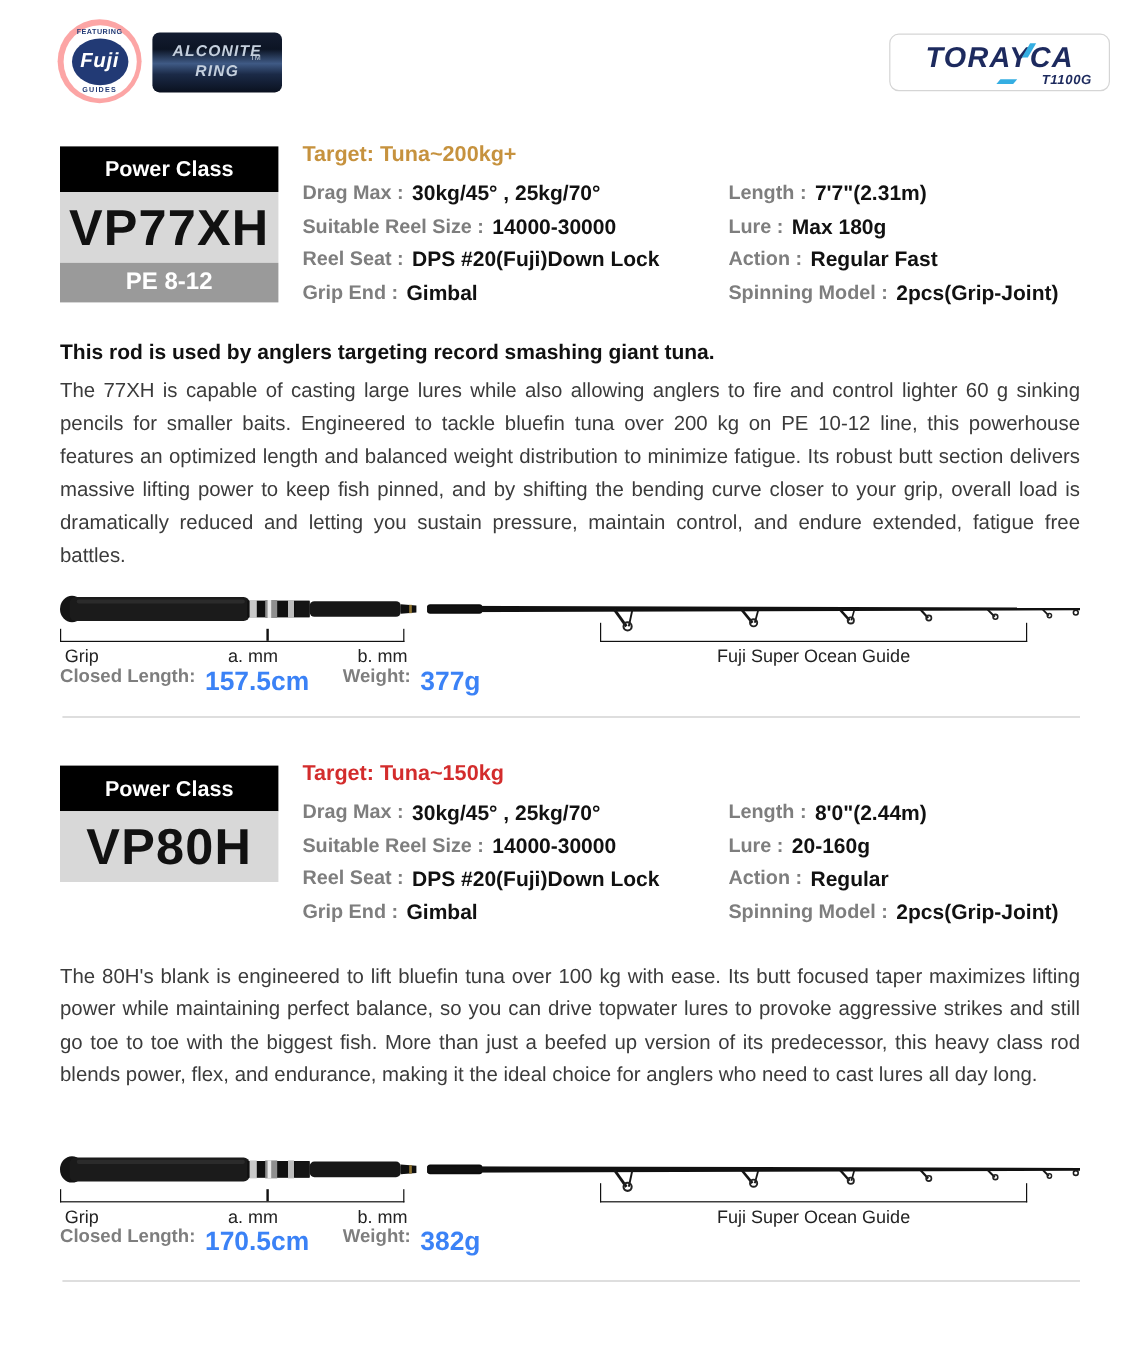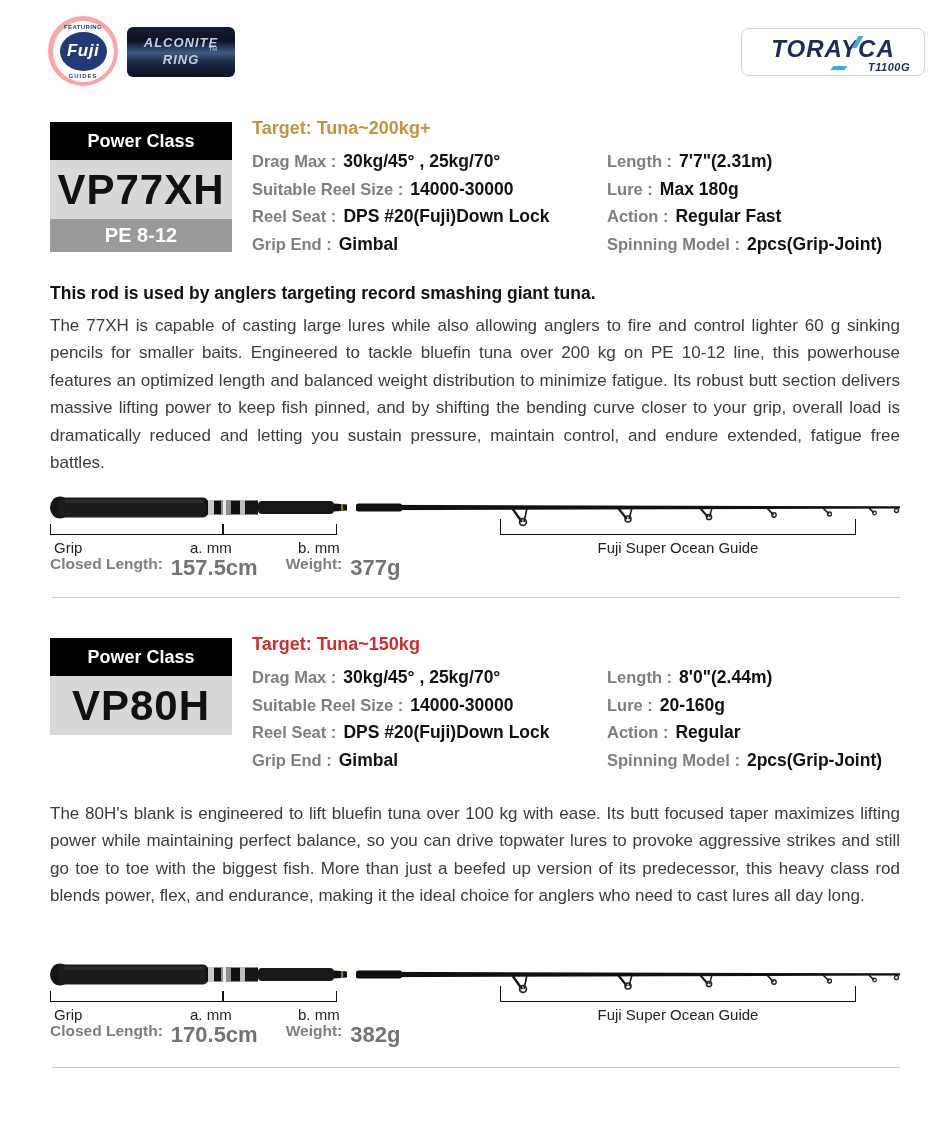--- a/index.html
+++ b/index.html
@@ -68,21 +68,21 @@
   .bracket-guide { left:450px; top:26px; width:356px; height:16px; }
   .fig-label { position:absolute; top:46px; font-size:15px; color:#222; }
   .lbl-grip { left:4px; }
   .lbl-a { left:140px; }
   .lbl-b { left:248px; }
   .lbl-guide { left:450px; width:356px; text-align:center; }
 
   
   .closed-row { position:absolute; left:50px; display:flex; align-items:flex-start; white-space:nowrap; }
   .cl-label { color:#7e7e7e; font-size:15.5px; font-weight:bold; margin-right:8px; }
-  .cl-value { color:#737373; font-size:22px; font-weight:800; margin-right:28px; }
+  .cl-value { color:#3b82f6; font-size:22px; font-weight:800; margin-right:28px; }
   .cl-value:last-child { margin-right:0; }
 
   .divider { position:absolute; left:52px; width:848px; height:1px; background:#c9c9c9; }
 </style>
 </head>
 <body>
 
 <div class="page">
 
   <div class="fuji-badge">

